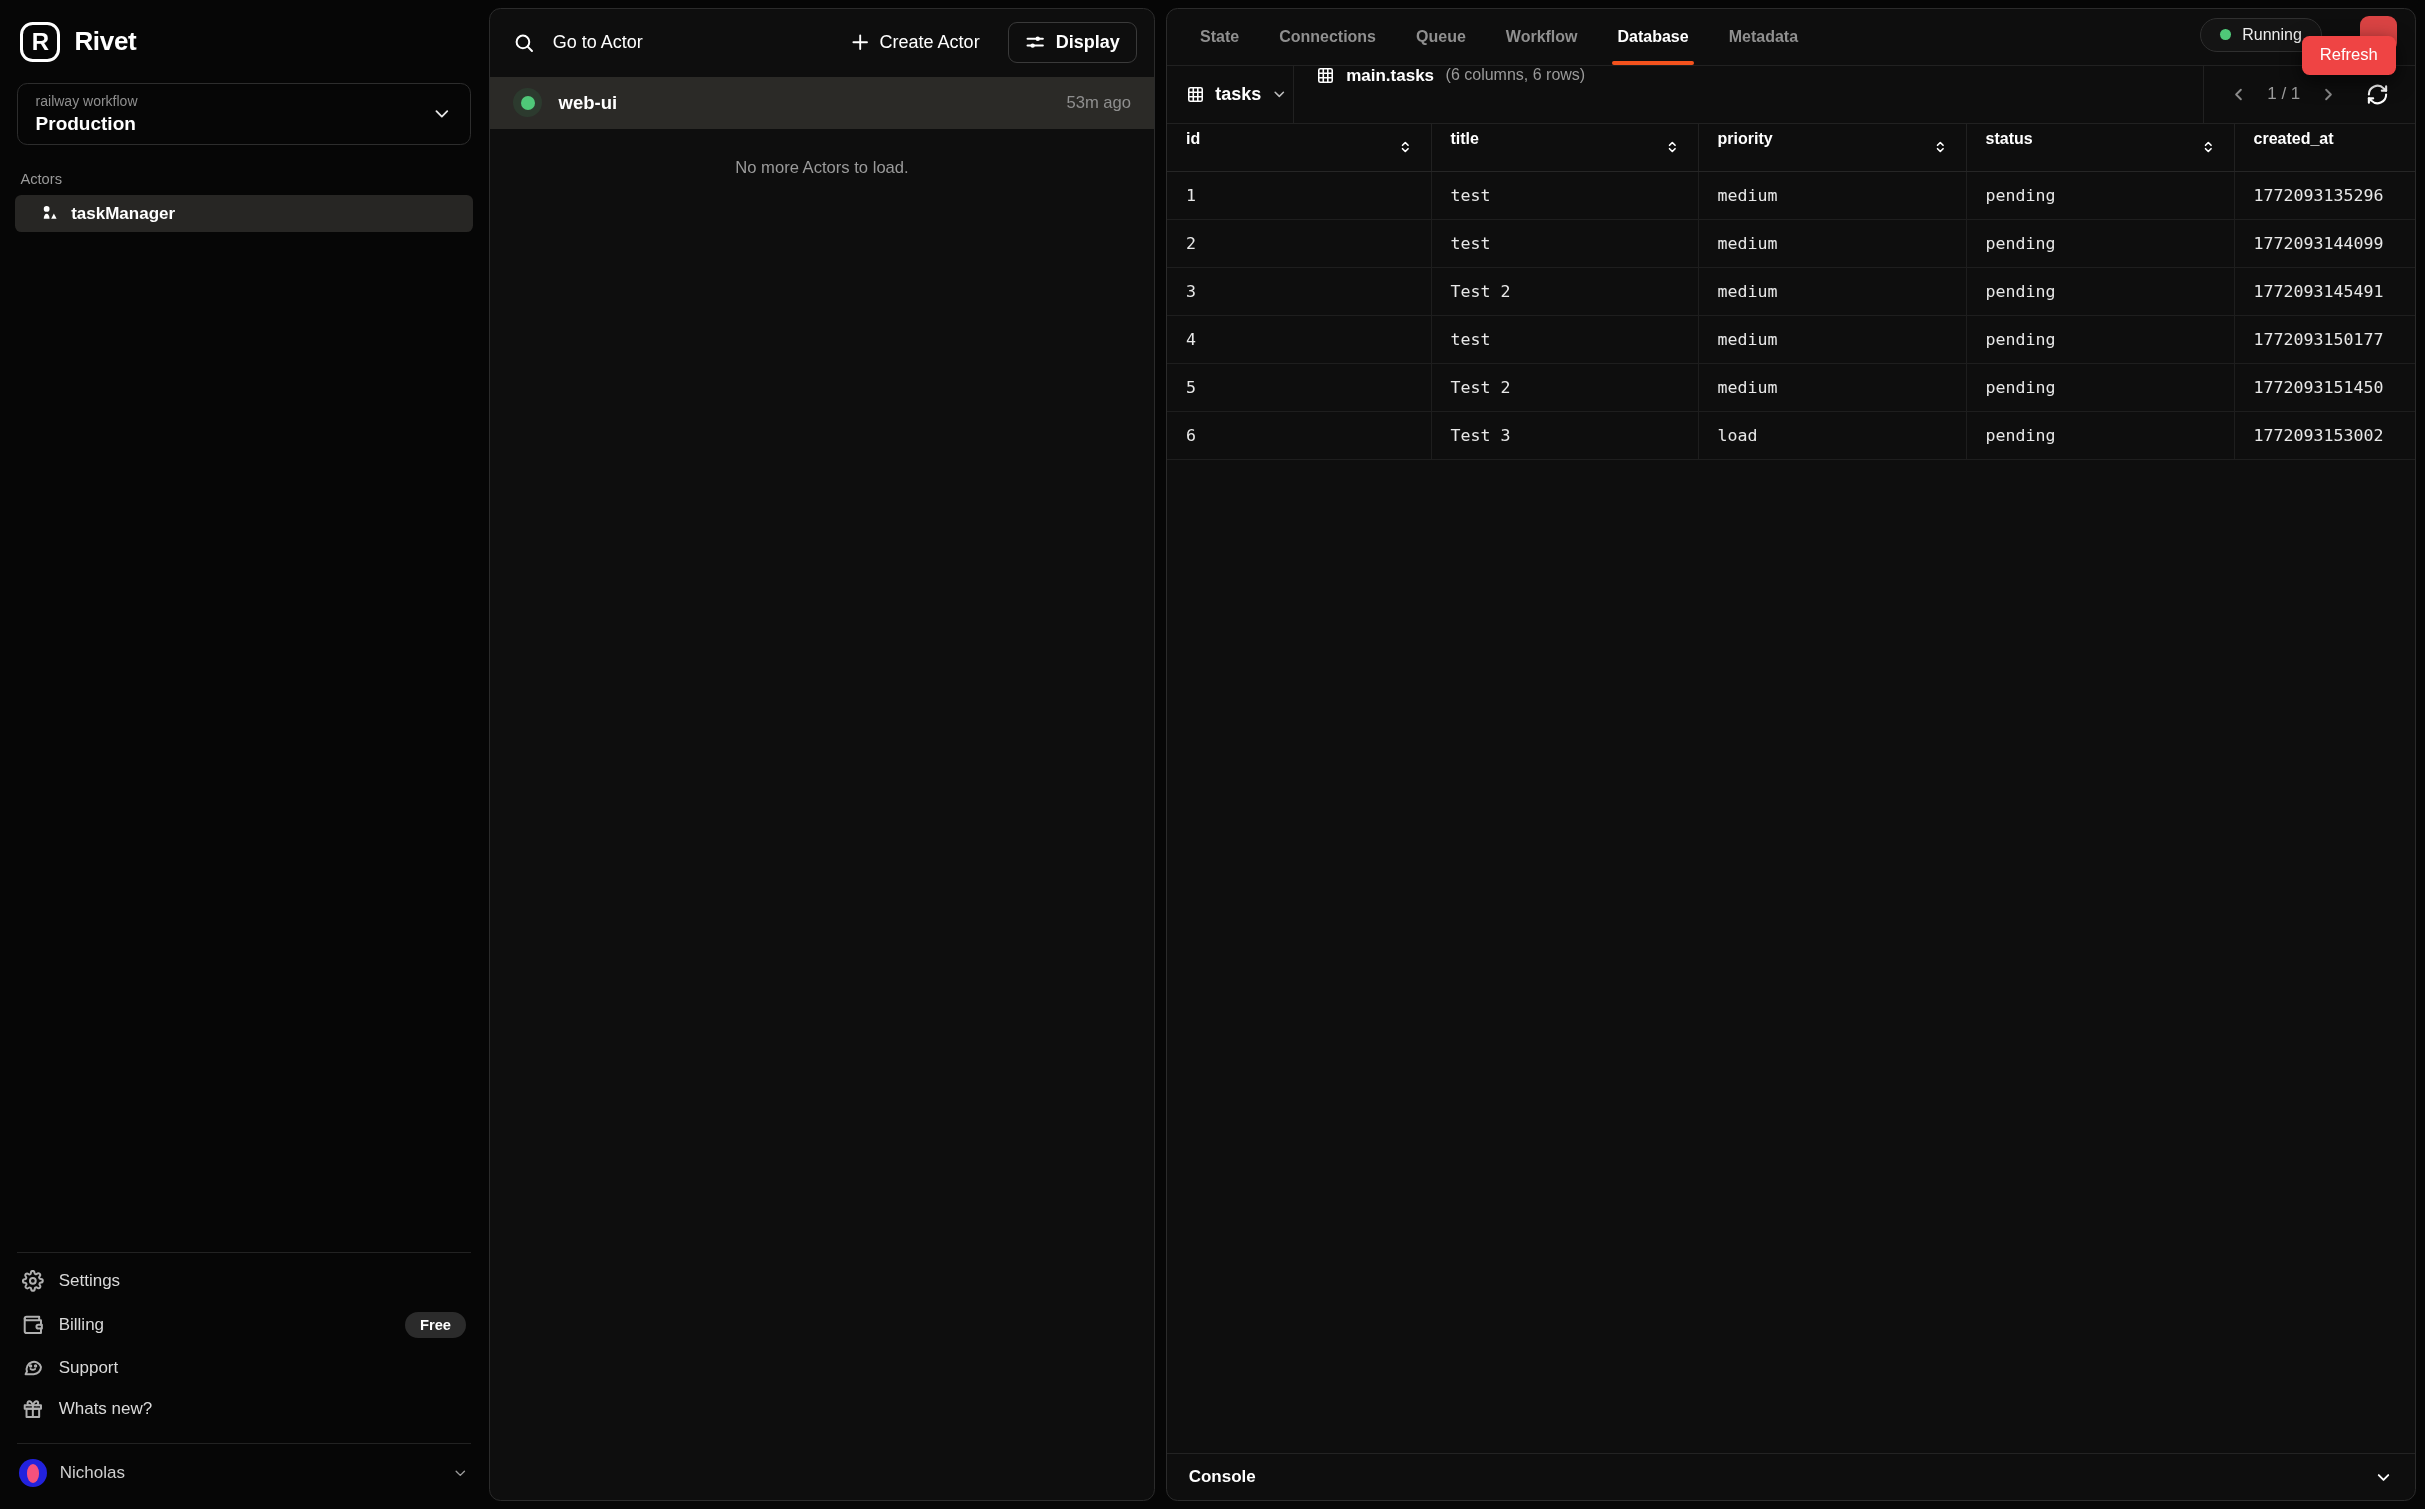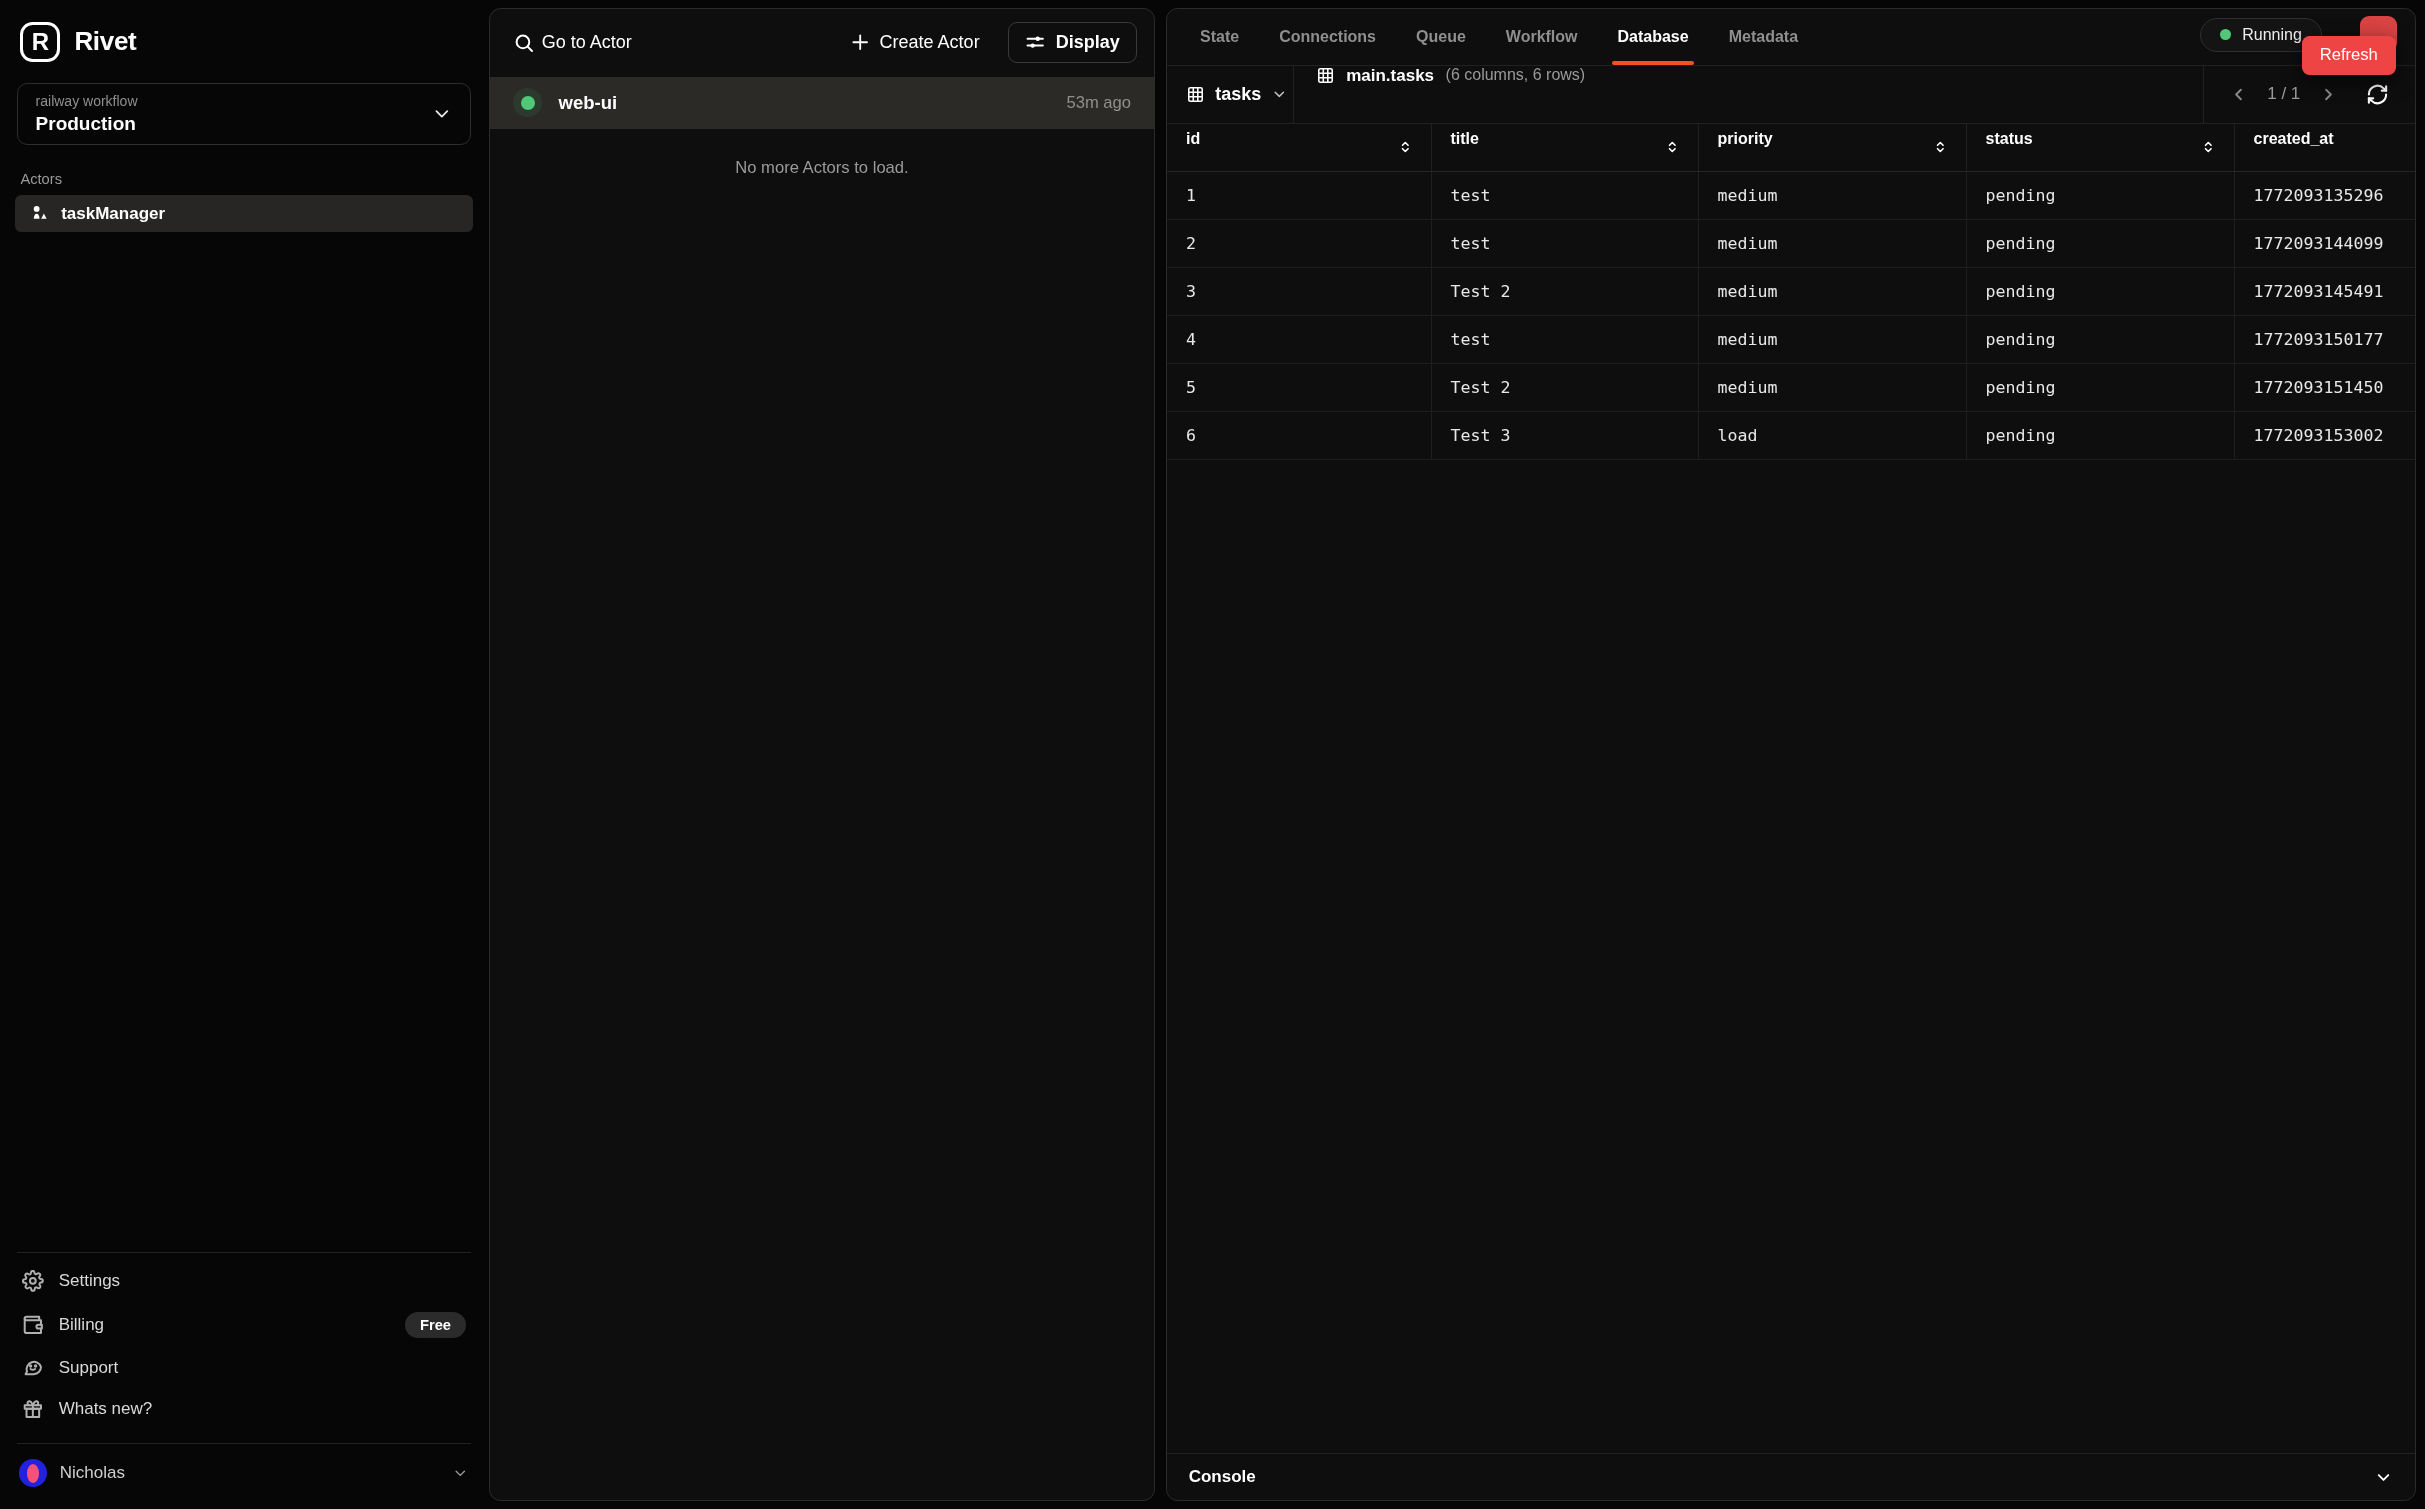--- a/index.html
+++ b/index.html
@@ -27,21 +27,21 @@
   }
   .ws-texts { display:flex; flex-direction:column; gap:4px; }
   .ws-label { font-size:14px; color:#8f8f8f; }
   .ws-value { font-size:19px; font-weight:700; color:#fff; }
   .ws-chevron { margin-left:auto; color:#e8e8e8; }
 
   .actors-label { position:absolute; left:20.4px; top:171px; font-size:14.7px; color:#9a9a9a; }
   .actor-nav-item {
     position:absolute; left:15.3px; right:15.3px; top:195px; height:37px;
     background:#272624; border-radius:6.4px;
-    display:flex; align-items:center; gap:11.5px; padding:0 14px; cursor:pointer;
+    display:flex; align-items:center; gap:11.5px; padding:0 24px; cursor:pointer;
   }
   .actor-nav-item .label { font-size:17px; font-weight:600; color:#fff; }
 
   .side-divider { position:absolute; left:16.6px; right:16.6px; height:1.3px; background:#222; }
   .menu-item {
     position:absolute; left:16.6px; right:16.6px; height:34px;
     display:flex; align-items:center; gap:14px; padding:0 5.1px; cursor:pointer;
   }
   .menu-item .mi-icon { color:#b0b0b0; width:23px; display:flex; justify-content:center; }
   .menu-item .label { font-size:17px; color:#d9d9d9; }
@@ -60,21 +60,21 @@
   .user-chevron { margin-left:auto; color:#9a9a9a; }
 
   
   .panel {
     background:#0e0e0e; border:1.3px solid #2b2b2b; border-radius:11.5px;
     display:flex; flex-direction:column; overflow:hidden;
   }
   .middle-panel { position:absolute; left:489px; top:7.6px; width:666px; bottom:9px; }
 
   .mp-header { height:68px; display:flex; align-items:center; padding:0 16.6px 0 23px; gap:12.7px; flex:none; }
-  .search-trigger { display:flex; align-items:center; gap:7px; cursor:text; color:#fff; }
+  .search-trigger { display:flex; align-items:center; gap:18px; cursor:text; color:#fff; }
   .search-trigger .label { font-size:18px; font-weight:500; }
   .create-actor-btn { margin-left:auto; display:flex; align-items:center; gap:9px;
     font-size:18px; font-weight:500; color:#fff; cursor:pointer; }
   .display-btn {
     margin-left:15.3px; display:flex; align-items:center; gap:10.2px;
     border:1.3px solid #3a3a3a; border-radius:9px; padding:9px 16.6px;
     font-size:18px; font-weight:600; color:#fff; cursor:pointer;
   }
 
   .actor-row {

